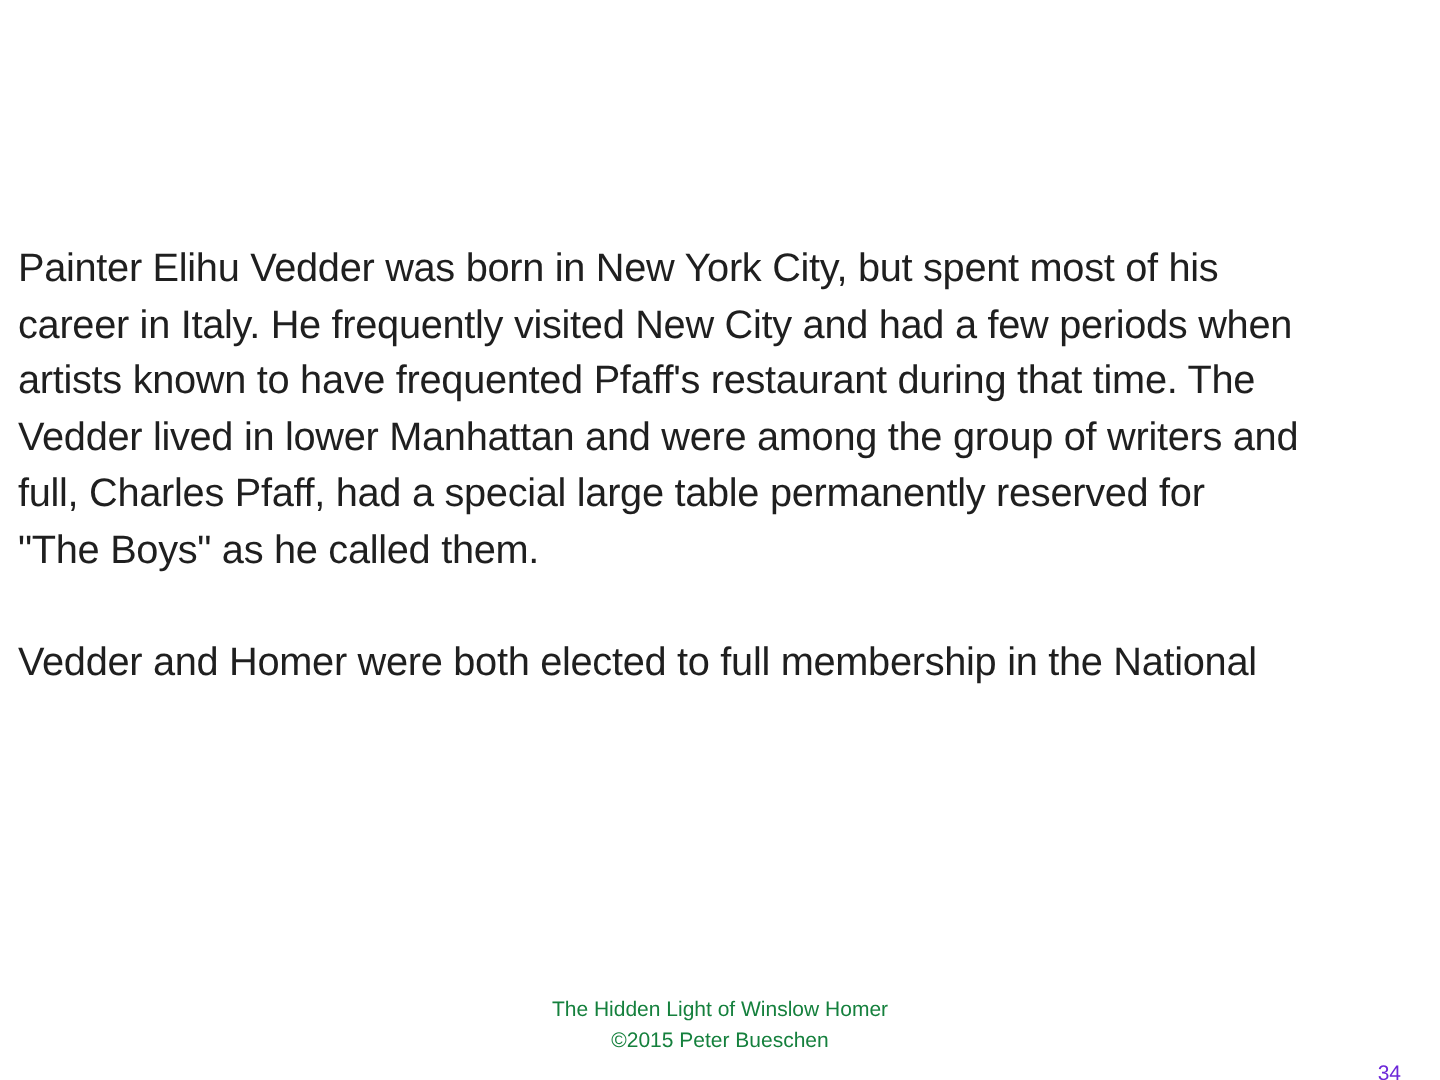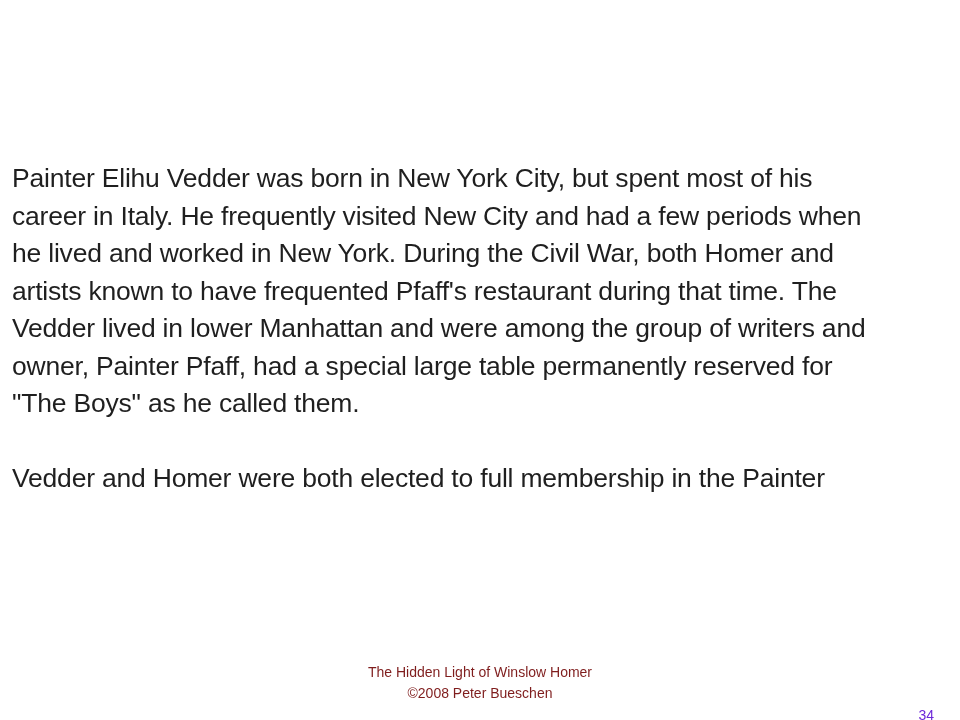--- a/index.html
+++ b/index.html
@@ -28,21 +28,21 @@
   }
   .paragraph { margin: 0 0 37.5px 0; }
   .paragraph:last-child { margin-bottom: 0; }
   .line { white-space: nowrap; }
   .footer {
     position: absolute;
     left: 0;
     top: 662px;
     width: 960px;
     text-align: center;
-    color: #7f1d1d;
+    color: #15803d;
     font-size: 14px;
     line-height: 21px;
   }
   .page-number {
     position: absolute;
     right: 58px;
     top: 706px;
     color: #6d28d9;
     font-size: 14px;
     line-height: 18px;
@@ -50,31 +50,30 @@
 </style>
 </head>
 <body>
 
 <div class="slide">
 
   <div class="body-text">
     <div class="paragraph">
       <div class="line">Painter Elihu Vedder was born in New York City, but spent most of his</div>
       <div class="line">career in Italy. He frequently visited New City and had a few periods when</div>
-      <div class="line">he lived and worked in New York. During the Civil War, both Homer and</div>
       <div class="line">artists known to have frequented Pfaff's restaurant during that time. The</div>
       <div class="line">Vedder lived in lower Manhattan and were among the group of writers and</div>
-      <div class="line">owner, Painter Pfaff, had a special large table permanently reserved for</div>
+      <div class="line">full, Charles Pfaff, had a special large table permanently reserved for</div>
       <div class="line">"The Boys" as he called them.</div>
     </div>
     <div class="paragraph">
-      <div class="line">Vedder and Homer were both elected to full membership in the Painter</div>
+      <div class="line">Vedder and Homer were both elected to full membership in the National</div>
     </div>
   </div>
 
   <div class="footer">
     <div>The Hidden Light of Winslow Homer</div>
-    <div>©2008 Peter Bueschen</div>
+    <div>©2015 Peter Bueschen</div>
   </div>
 
   <div class="page-number">34</div>
 
 </div>
 
 </body></html>

